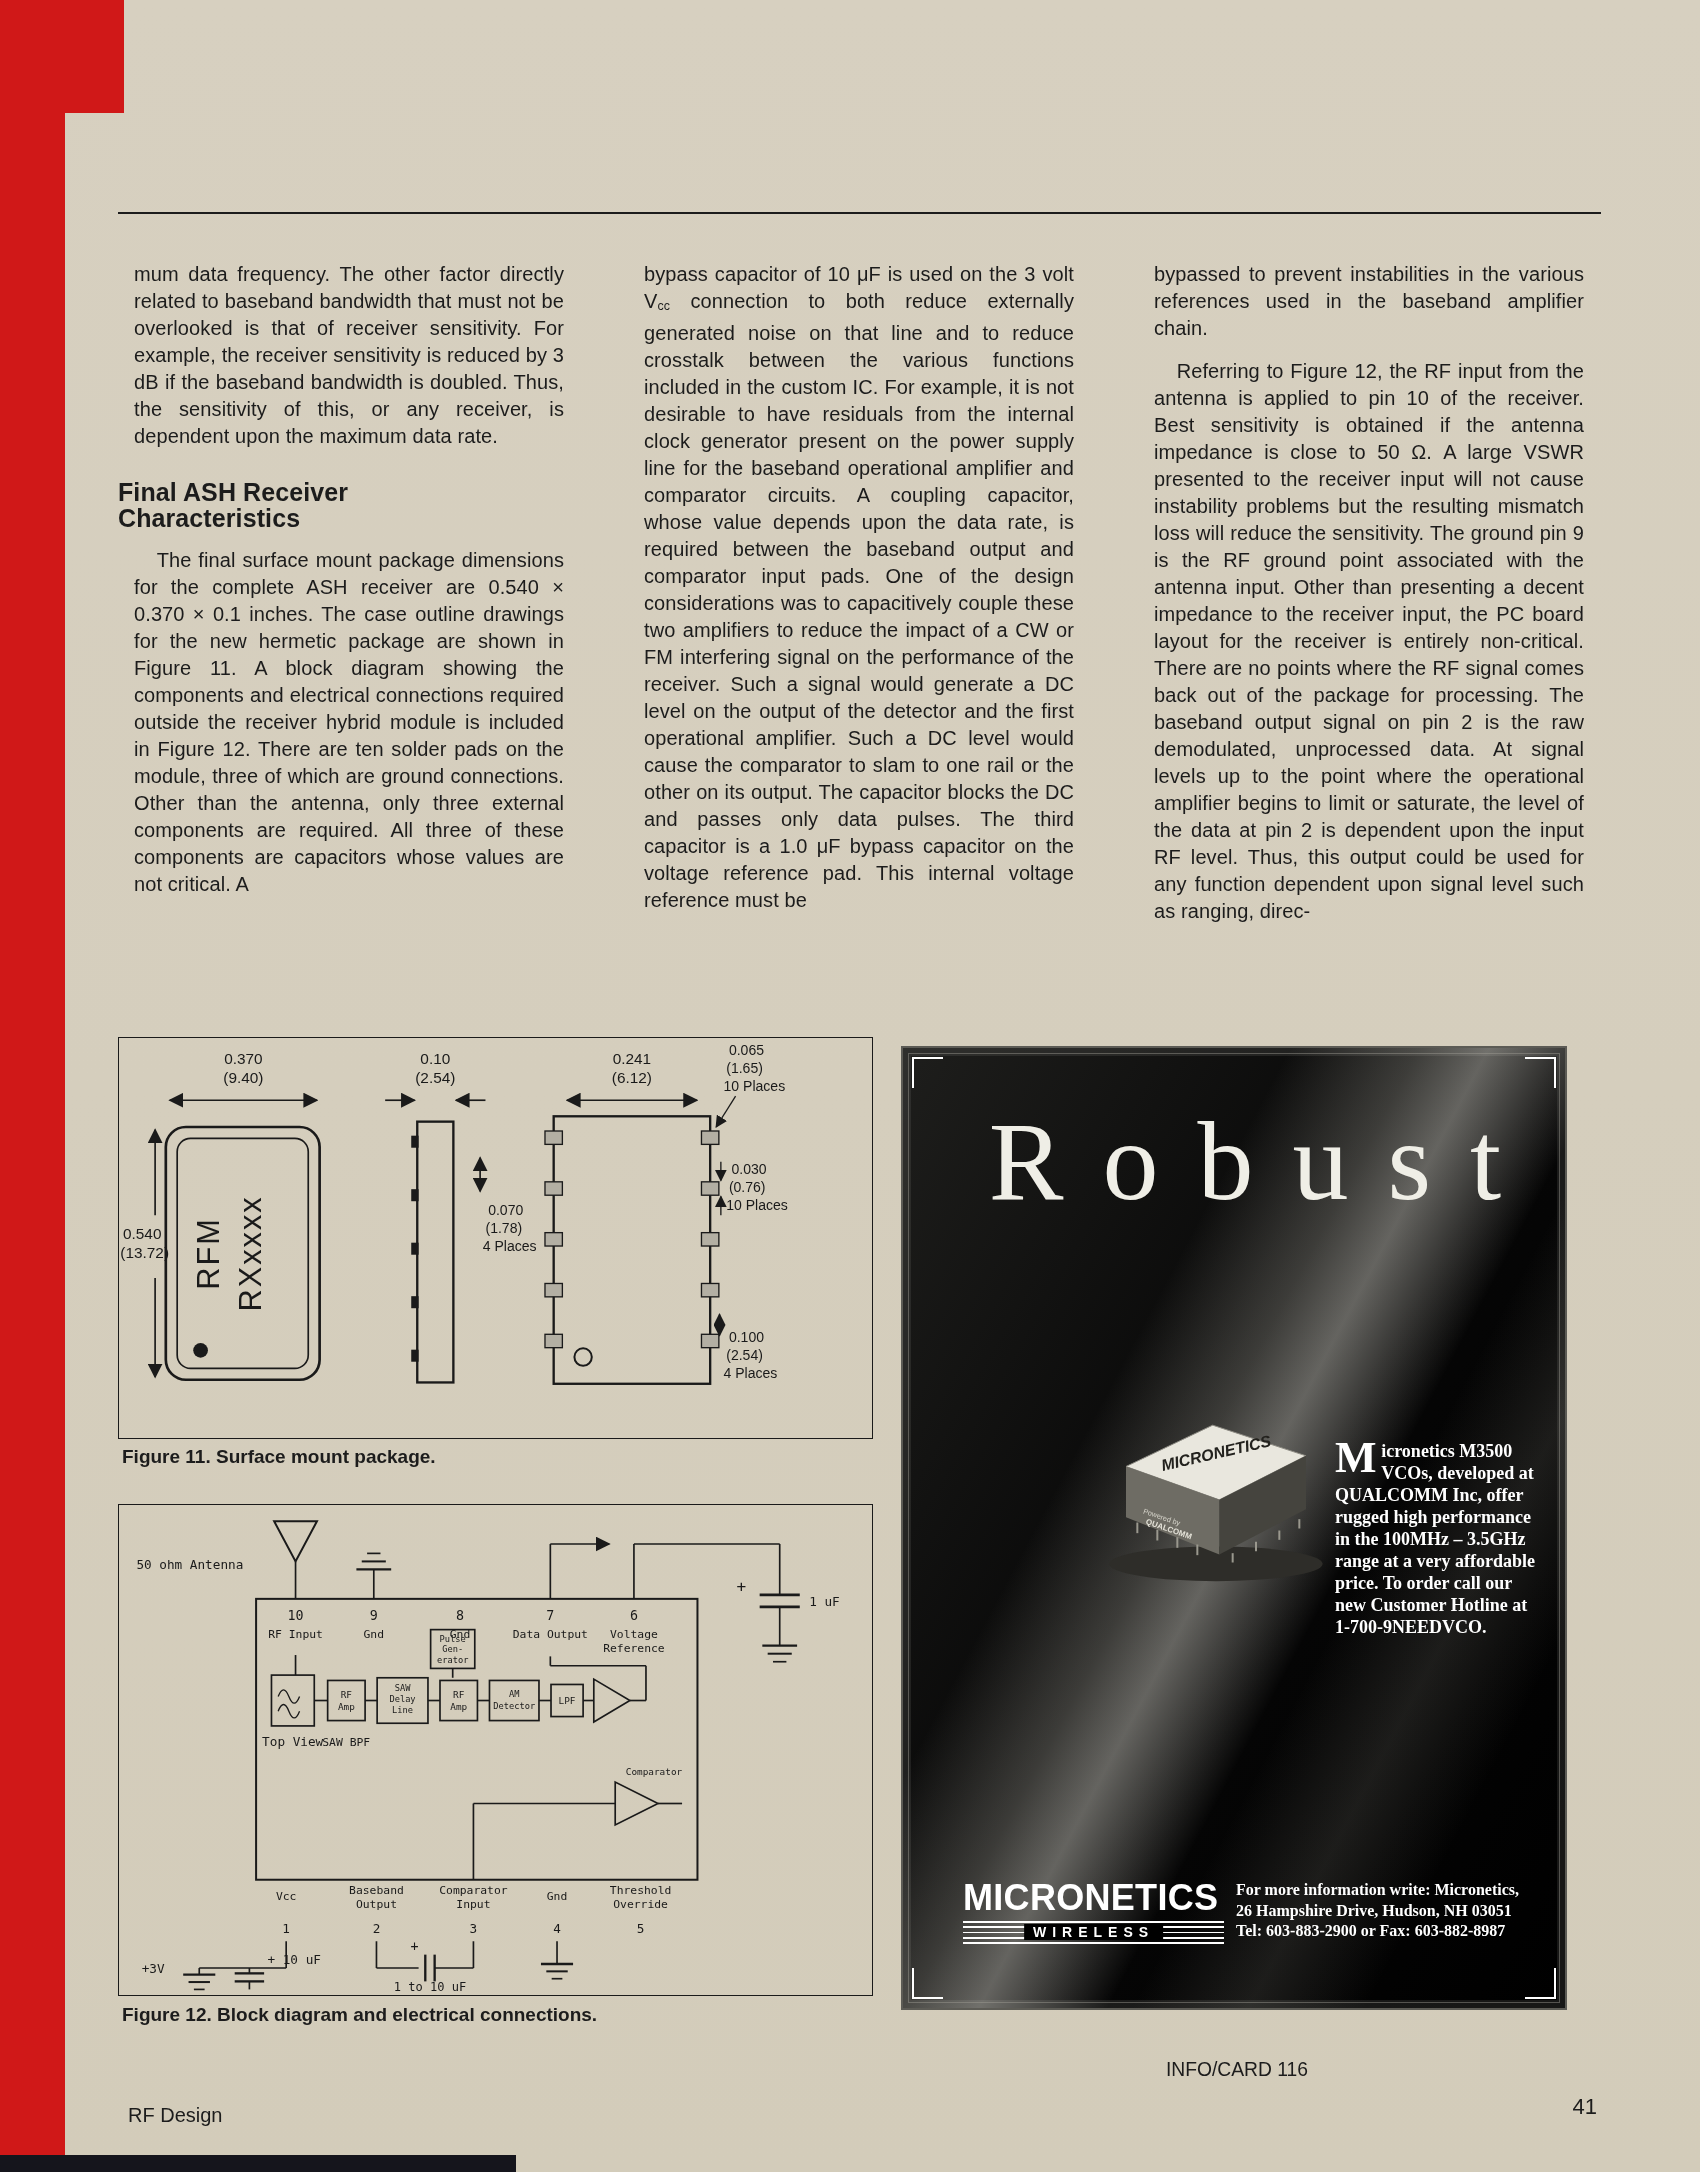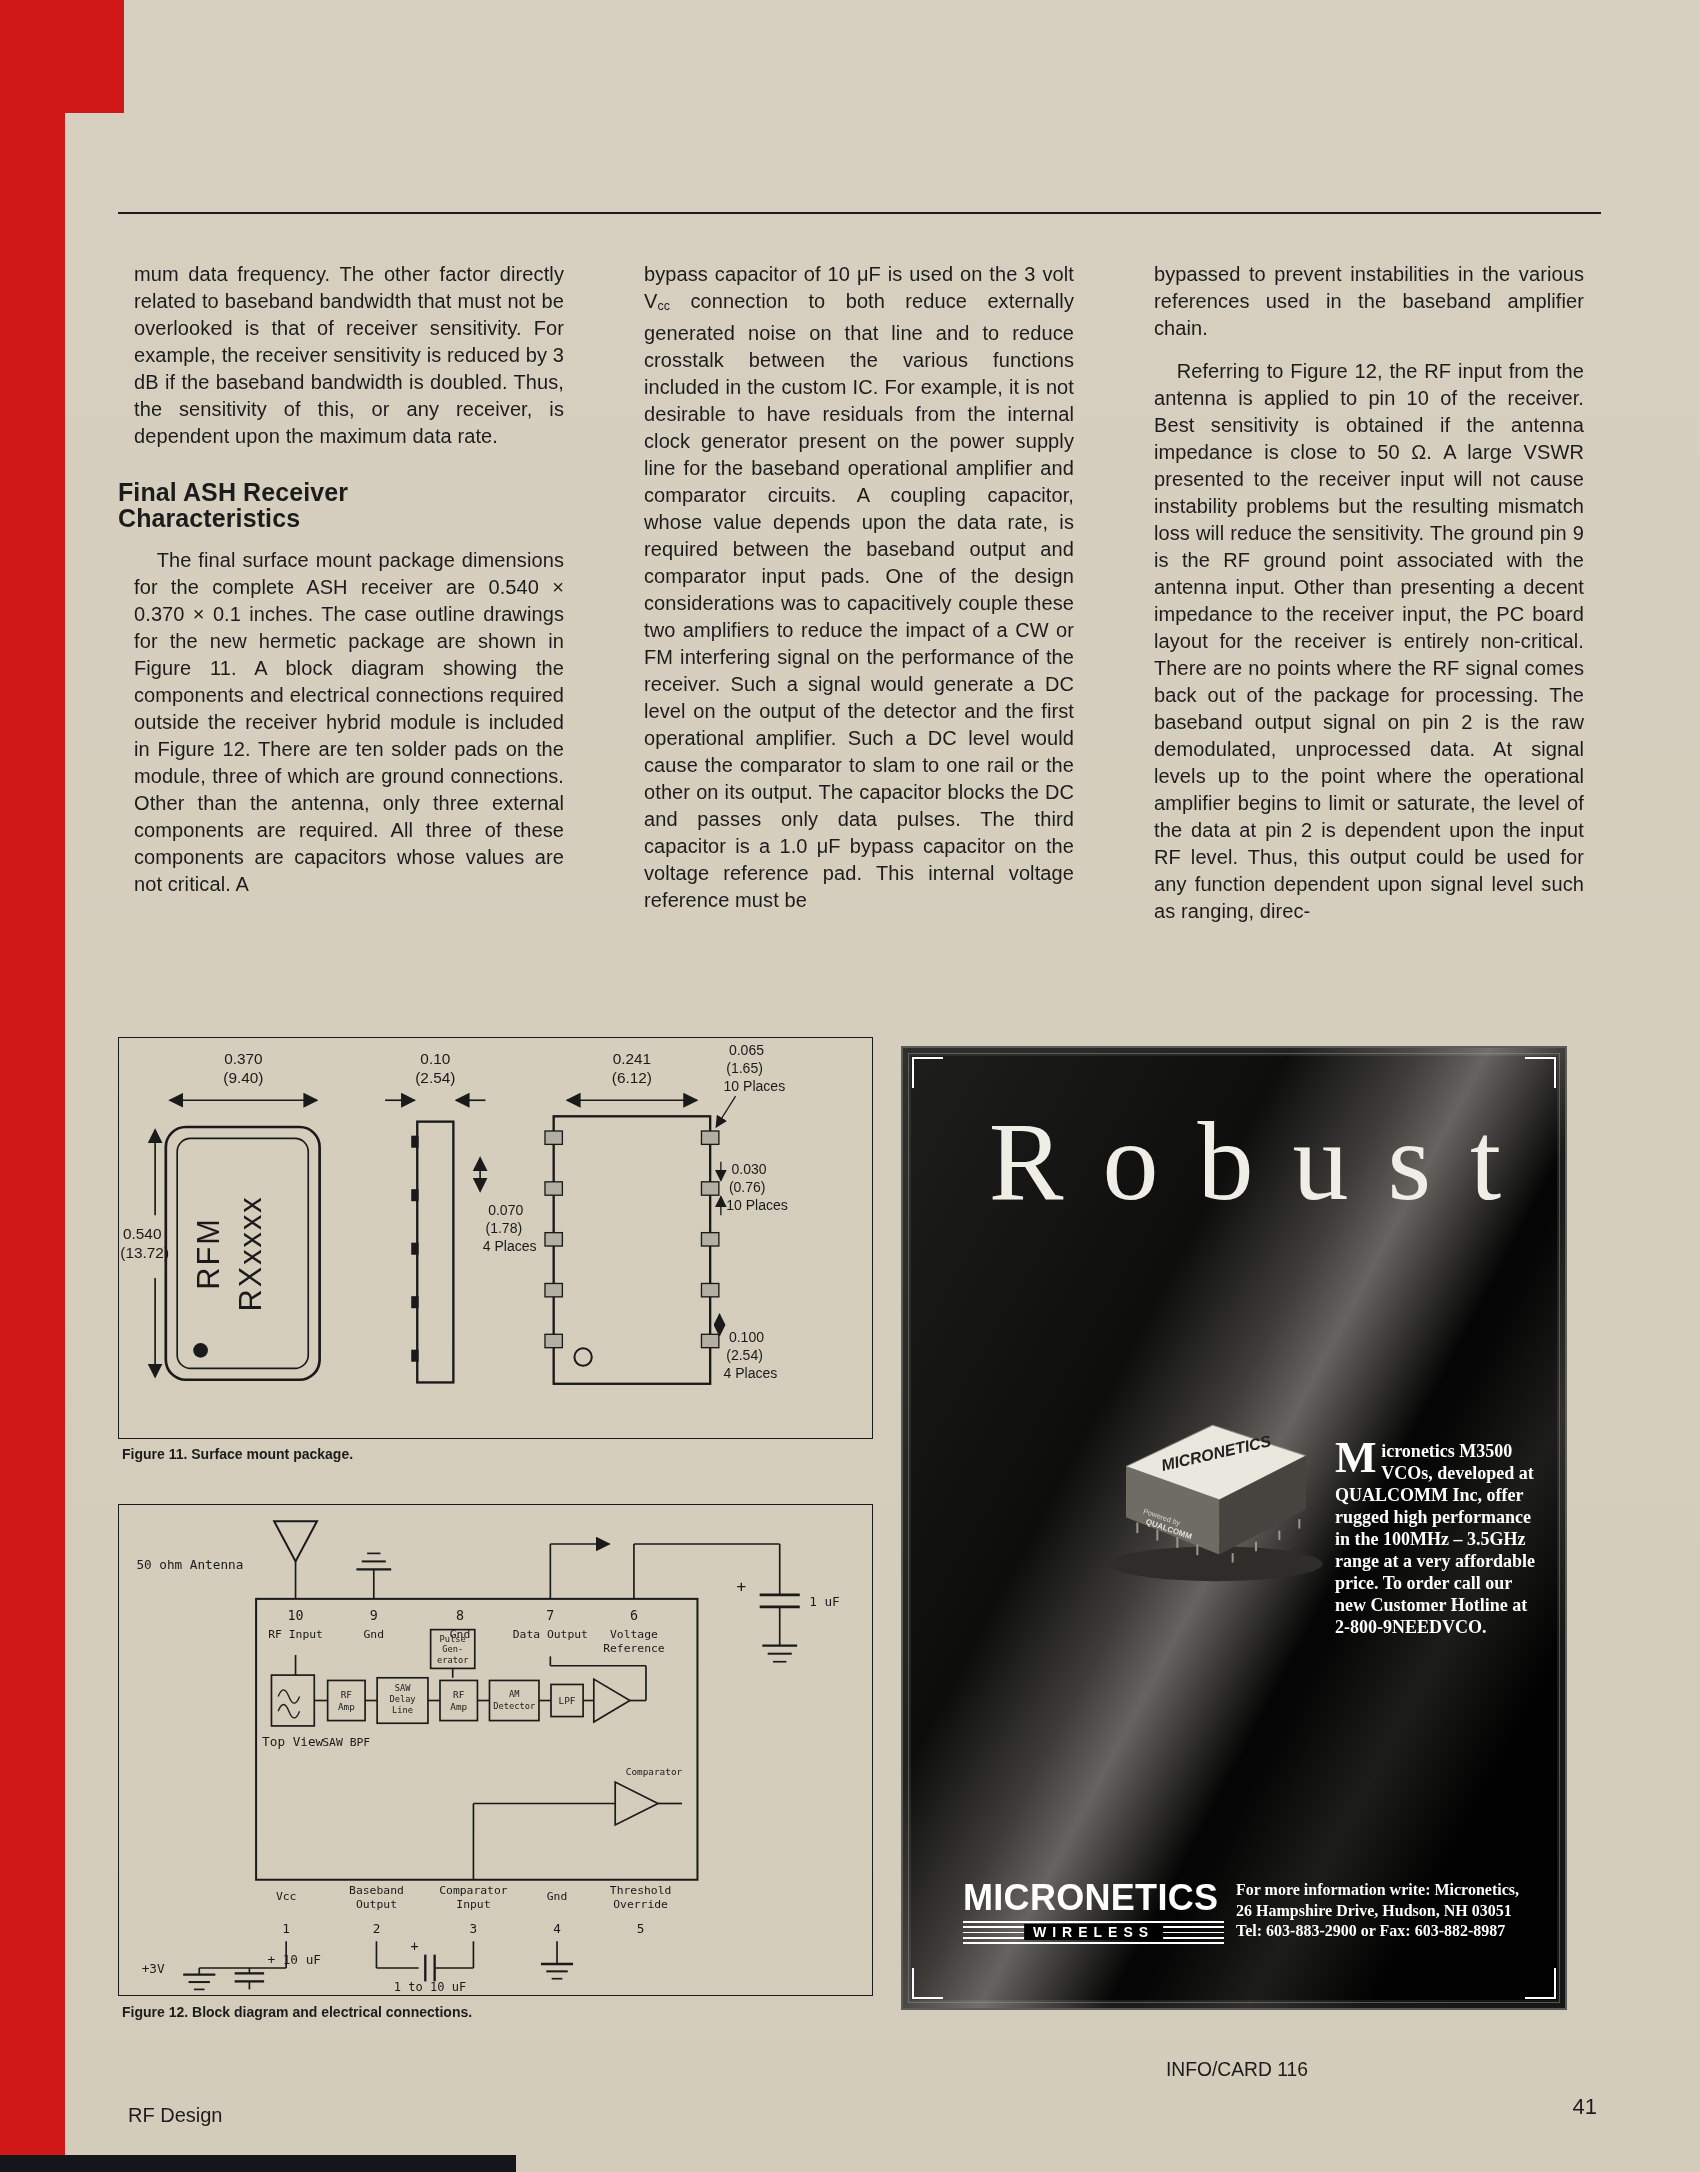--- a/index.html
+++ b/index.html
@@ -16,21 +16,21 @@
   .columns{position:absolute;left:118px;top:245px;width:1483px;display:flex;gap:48px;}
   .col{width:462px;text-align:justify;font-size:20px;line-height:27px;letter-spacing:0.1px;}
   .para{margin:16px;}
   .para.indent{text-indent:22.7px;}
   .sub{font-size:0.62em;vertical-align:-0.18em;}
   .heading{font-weight:bold;font-size:25px;line-height:26px;margin:29px 0 8px 0;text-align:left;}
 
   .fig-box{position:absolute;border:1.7px solid #1a1a1a;}
   .fig11{left:118px;top:1037px;width:753px;height:400px;}
   .fig12{left:118px;top:1504px;width:753px;height:490px;}
-  .fig-caption{position:absolute;left:122px;font-weight:bold;font-size:14px;}
+  .fig-caption{position:absolute;left:122px;font-weight:bold;font-size:19px;}
   .cap11{top:1446px;}
   .cap12{top:2004px;}
 
   .fig-svg{display:block;width:100%;height:100%;}
   .fig-svg line,.fig-svg rect,.fig-svg circle,.fig-svg path,.fig-svg polygon,.fig-svg polyline{stroke:#1a1a1a;fill:none;stroke-width:2.5px;}
   .fig-svg .arrowhead{fill:#1a1a1a;stroke:none;}
   .fig-svg text{fill:#1a1a1a;stroke:none;}
   .f11 text{font-family:"Liberation Sans",sans-serif;}
   .f12 text{font-family:"DejaVu Sans Mono",monospace;}
 
@@ -374,21 +374,21 @@
           <line x1="240" y1="235" x2="240" y2="249"></line>
         <line x1="275" y1="218" x2="275" y2="232"></line>
           <line x1="305" y1="201" x2="305" y2="215"></line>
       </g>
       <text transform="translate(182,110) rotate(-13)" text-anchor="middle" font-size="24" font-weight="bold" font-style="italic" fill="#23221e" font-family="Liberation Sans, sans-serif">MICRONETICS</text>
       <text transform="translate(70,192) rotate(19)" font-size="11" fill="#d8d6cc" font-family="Liberation Sans, sans-serif">Powered by</text>
       <text transform="translate(74,208) rotate(19)" font-size="12" font-weight="bold" fill="#e4e2d8" font-family="Liberation Sans, sans-serif">QUALCOMM</text>
     </svg>
 
     <div class="ad-copy">
-      <p class="ad-copy-p" style="margin:0"><span class="dropcap">M</span><span>icronetics M3500 VCOs, developed at QUALCOMM Inc, offer rugged high performance in the 100MHz – 3.5GHz range at a very affordable price. To order call our new Customer Hotline at 2-800-9NEEDVCO.</span></p>
+      <p class="ad-copy-p" style="margin:0"><span class="dropcap">M</span><span>icronetics M3500 VCOs, developed at QUALCOMM Inc, offer rugged high performance in the 100MHz – 3.5GHz range at a very affordable price. To order call our new Customer Hotline at 1-700-9NEEDVCO.</span></p>
     </div>
 
     <div class="ad-logo">
       <div class="ad-logo-name">MICRONETICS</div>
       <div class="ad-logo-band">
         <span class="ad-logo-sub">WIRELESS</span>
       </div>
     </div>
 
     <div class="ad-contact">

